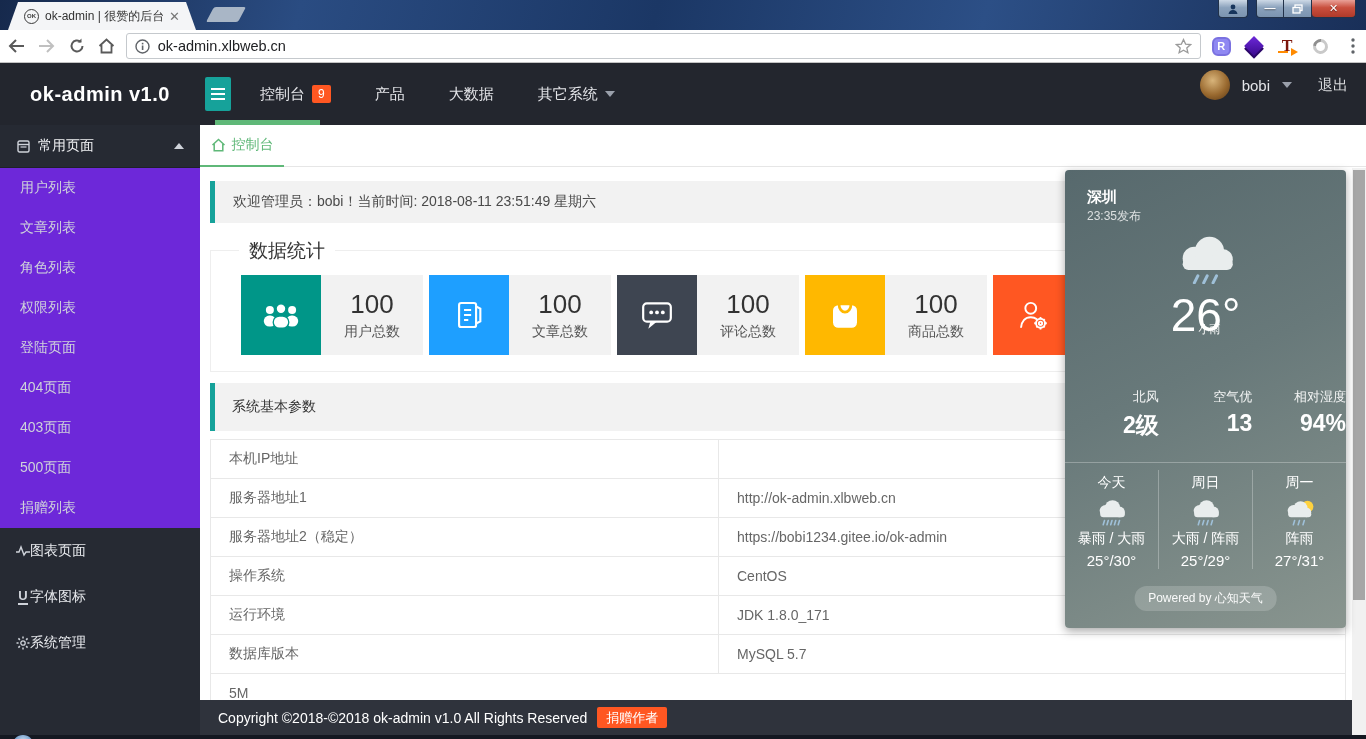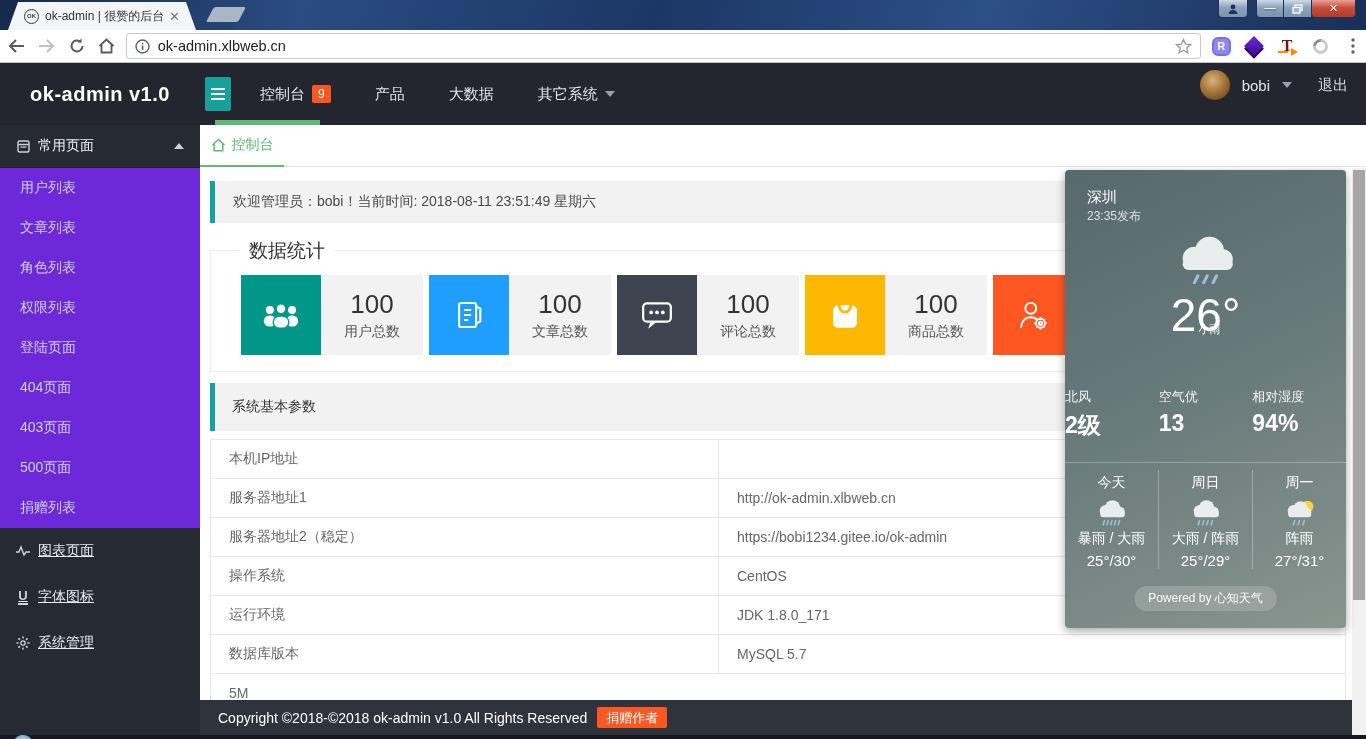--- a/index.html
+++ b/index.html
@@ -64,21 +64,21 @@
   .logout { color:#d9dadd; font-size:15px; margin-left:14px; }
 
   
   .sidebar { position:absolute; left:0; top:125px; width:200px; height:610px; background:#262a33; }
   .side-head { height:43px; display:flex; align-items:center; padding:0 16px; color:#f0f1f4; font-size:14px; gap:8px;
     border-bottom:1px solid #1e2129; position:relative; }
   .side-head .caret-up { position:absolute; right:16px; width:0; height:0;
     border-left:5px solid transparent; border-right:5px solid transparent; border-bottom:6px solid #cfd3da; }
   .submenu { background:#6d28d9; }
   .submenu .sub-item { height:40px; display:flex; align-items:center; padding-left:20px; color:#cfd3da; font-size:14px; }
-  .sect { height:46px; display:flex; align-items:center; padding:0 16px; color:#e8eaee; font-size:14px; gap:8px; position:relative;text-decoration:underline; }
+  .sect { height:46px; display:flex; align-items:center; padding:0 16px; color:#e8eaee; font-size:14px; position:relative; }
   .side-ico { width:14px; height:14px; flex:none; display:flex; align-items:center; justify-content:center; }
   .u-ico { color:#cfd3da; font-weight:bold; font-size:13px; border-bottom:2px solid #cfd3da; line-height:1; padding-bottom:1px; }
 
   
   .content { position:absolute; left:200px; top:125px; width:1166px; height:610px; background:#fff; }
   .tabstrip { position:absolute; left:0; top:0; width:1166px; height:42px; border-bottom:1px solid #e6e6e6; background:#fff; }
   .crumb { position:absolute; left:0; top:0; width:84px; height:42px; display:flex; align-items:center; justify-content:center;
     gap:6px; color:#5FB878; font-size:14px; border-bottom:2px solid #5FB878; }
   .welcome { position:absolute; left:10px; top:56px; width:1136px; height:42px; background:#f2f2f2;
     border-left:5px solid #16a29a; display:flex; align-items:center; padding-left:18px; font-size:14px; color:#4a4a4a; }
@@ -101,27 +101,27 @@
   .prow .pv { flex:1; display:flex; align-items:center; padding-left:18px; font-size:14px; color:#666; }
 
   
   .scrollbar { position:absolute; left:1352px; top:168px; width:14px; height:567px; background:#f1f1f1; z-index:15; }
   .thumb { position:absolute; left:1px; top:2px; width:12px; height:430px; background:#a6a6a6; }
 
   
   .weather { position:absolute; left:1065px; top:170px; width:281px; height:458px; border-radius:4px; z-index:30;
     background:linear-gradient(155deg,#57696d 0%,#68797a 45%,#89958f 100%); box-shadow:0 3px 10px rgba(0,0,0,.35);
     color:#fff; overflow:hidden; }
-  .w-city { position:absolute; left:22px; top:18px; font-size:15px; font-weight:normal; }
+  .w-city { position:absolute; left:22px; top:18px; font-size:15px; font-weight:bold; }
   .w-pub { position:absolute; left:22px; top:38px; font-size:12px; color:rgba(255,255,255,.78); }
   .w-icon { position:absolute; left:0; top:58px; width:281px; text-align:center; }
   .w-temp { position:absolute; left:0; top:118px; width:281px; text-align:center; font-size:46px; font-weight:300; }
   .w-cond { position:absolute; left:0; top:152px; width:289px; text-align:center; font-size:11px; }
   .w-metrics { position:absolute; left:0; top:218px; width:281px; display:flex; }
-  .w-metric { flex:1; text-align:left; }
+  .w-metric { flex:1; text-align:right;padding-left:38px; }
   .w-metric .ml { font-size:13px; color:rgba(255,255,255,.92); }
   .w-metric .mv { font-size:23px; font-weight:bold; margin-top:4px; }
   .w-div { position:absolute; left:0; top:292px; width:281px; border-top:1px solid rgba(255,255,255,.28); }
   .w-forecast { position:absolute; left:0; top:300px; width:281px; display:flex; }
   .w-day { flex:1; text-align:center; padding-top:4px; }
   .w-day + .w-day { border-left:1px solid rgba(255,255,255,.28); }
   .w-day .dl { font-size:14px; }
   .w-day .dico { margin:6px 0 2px; height:30px; }
   .w-day .dc { font-size:14px; }
   .w-day .dt { font-size:15px; margin-top:4px; }

